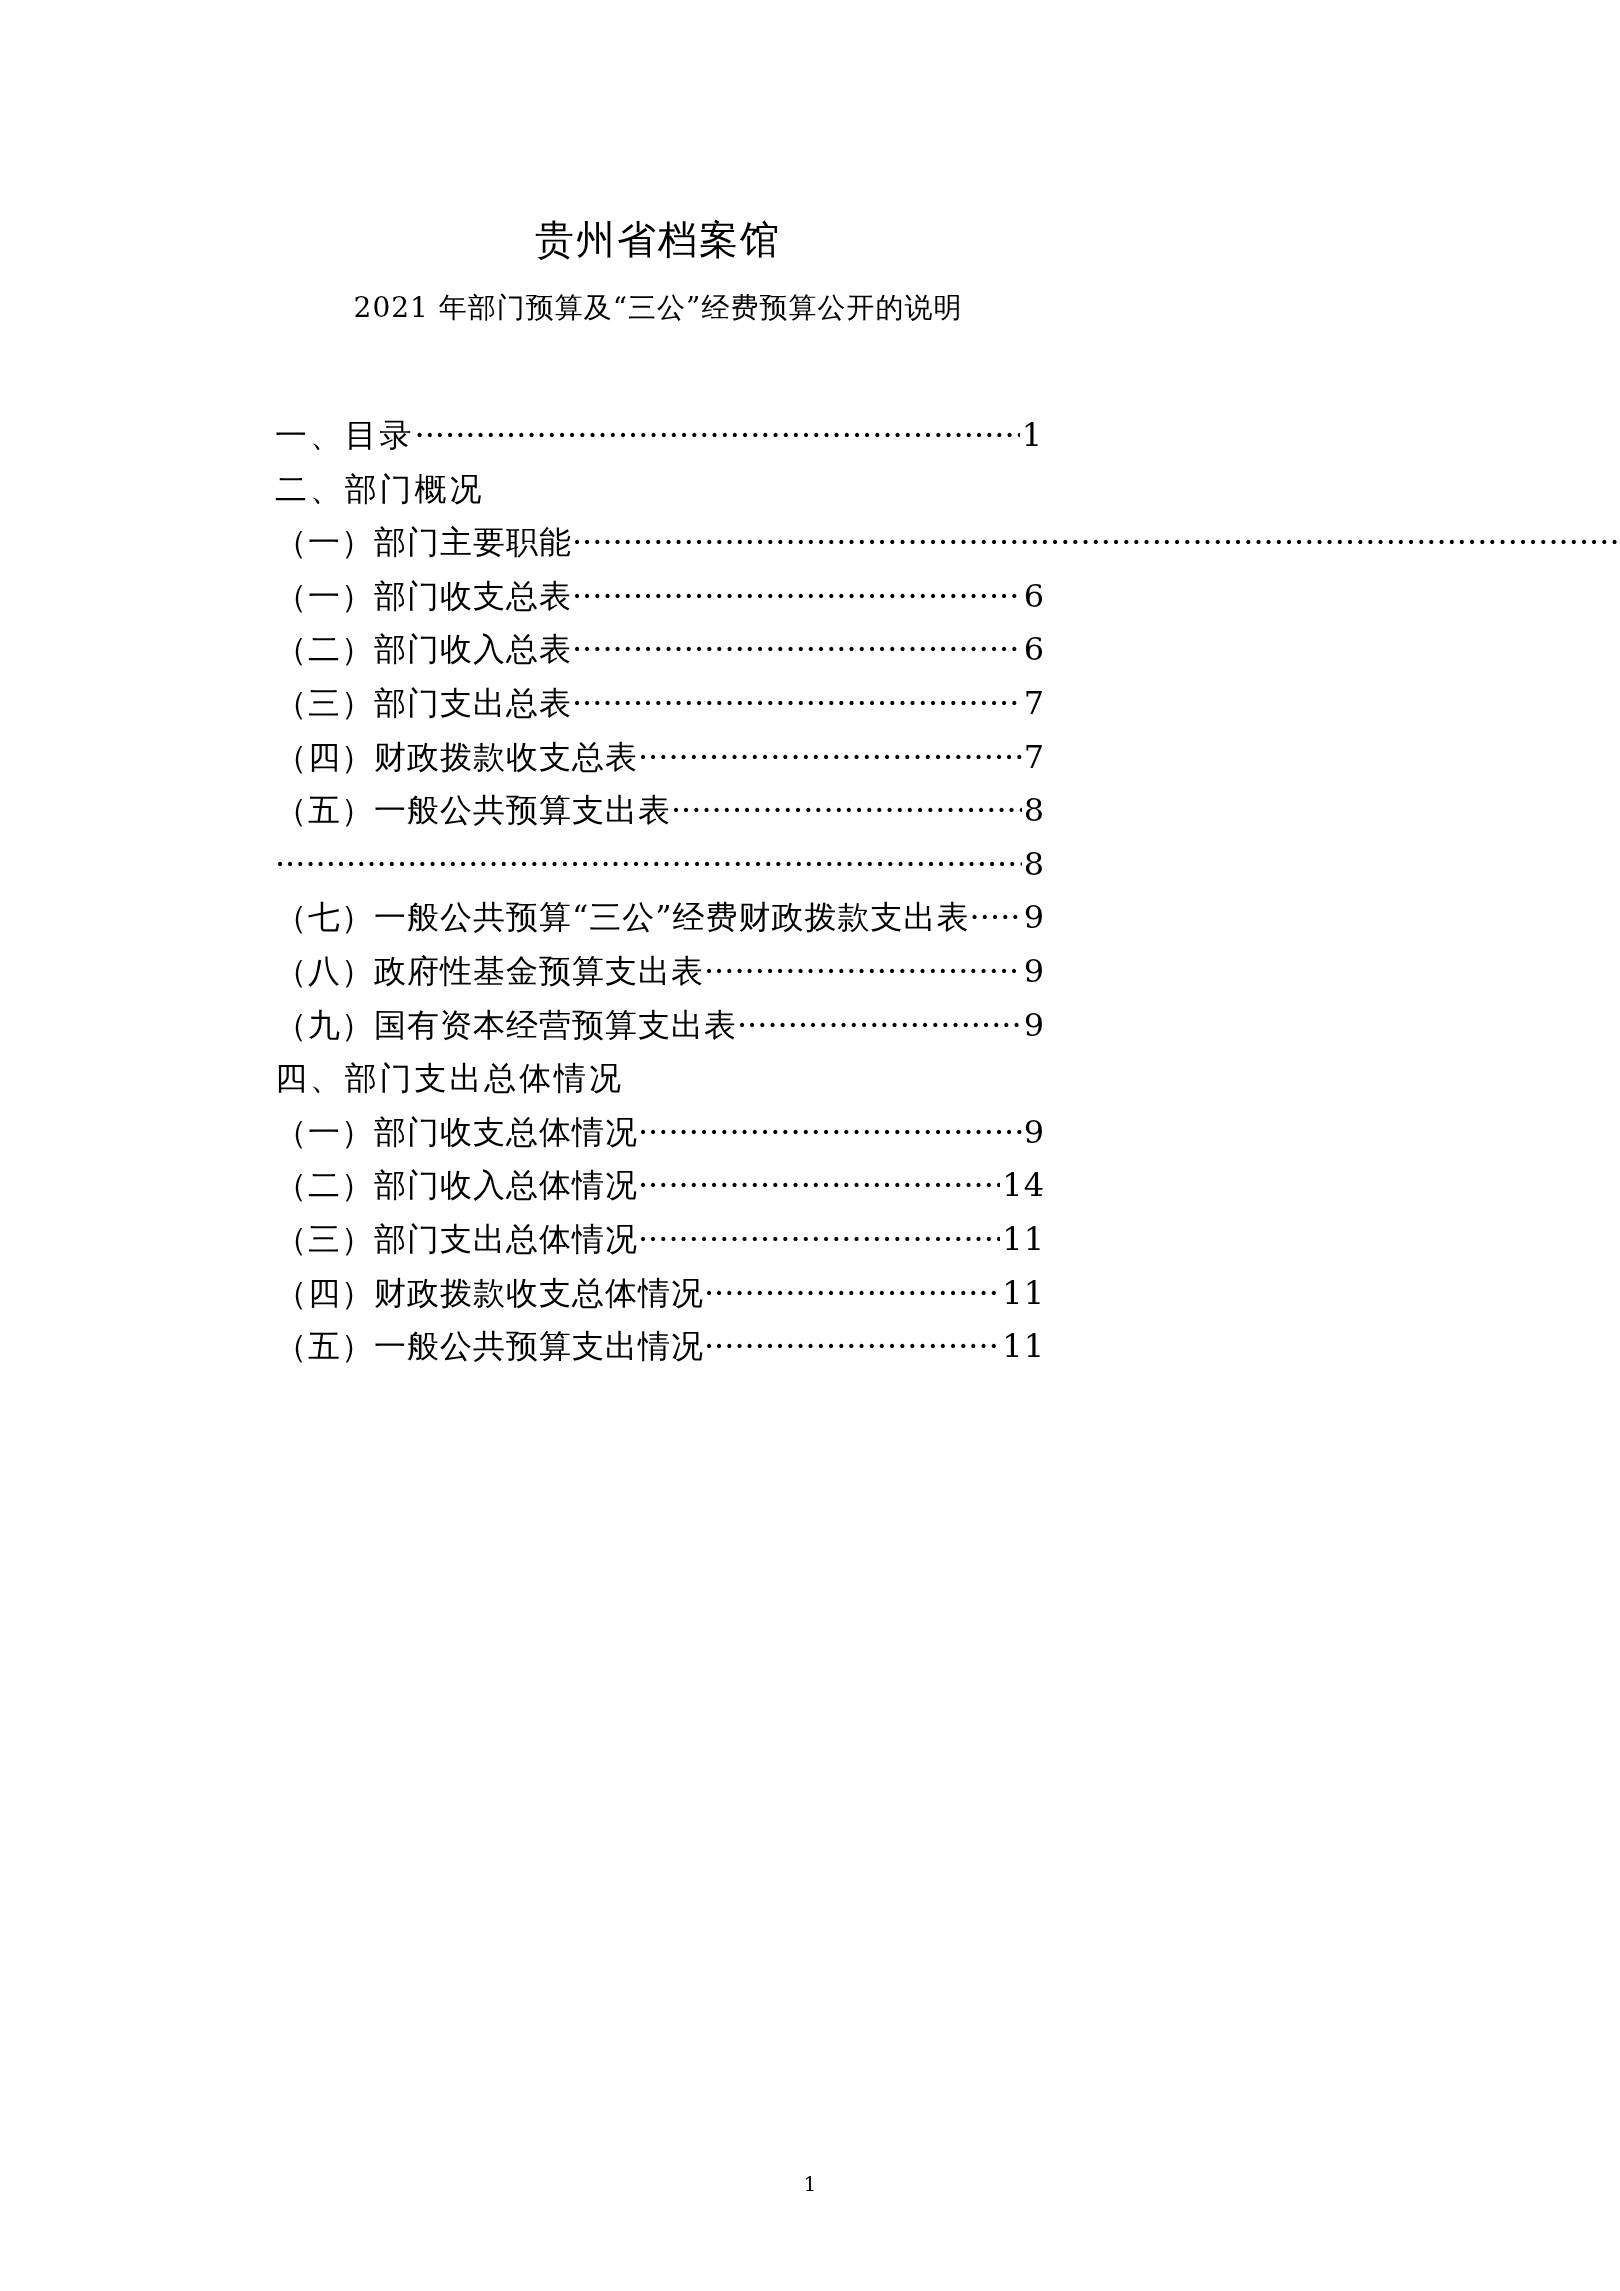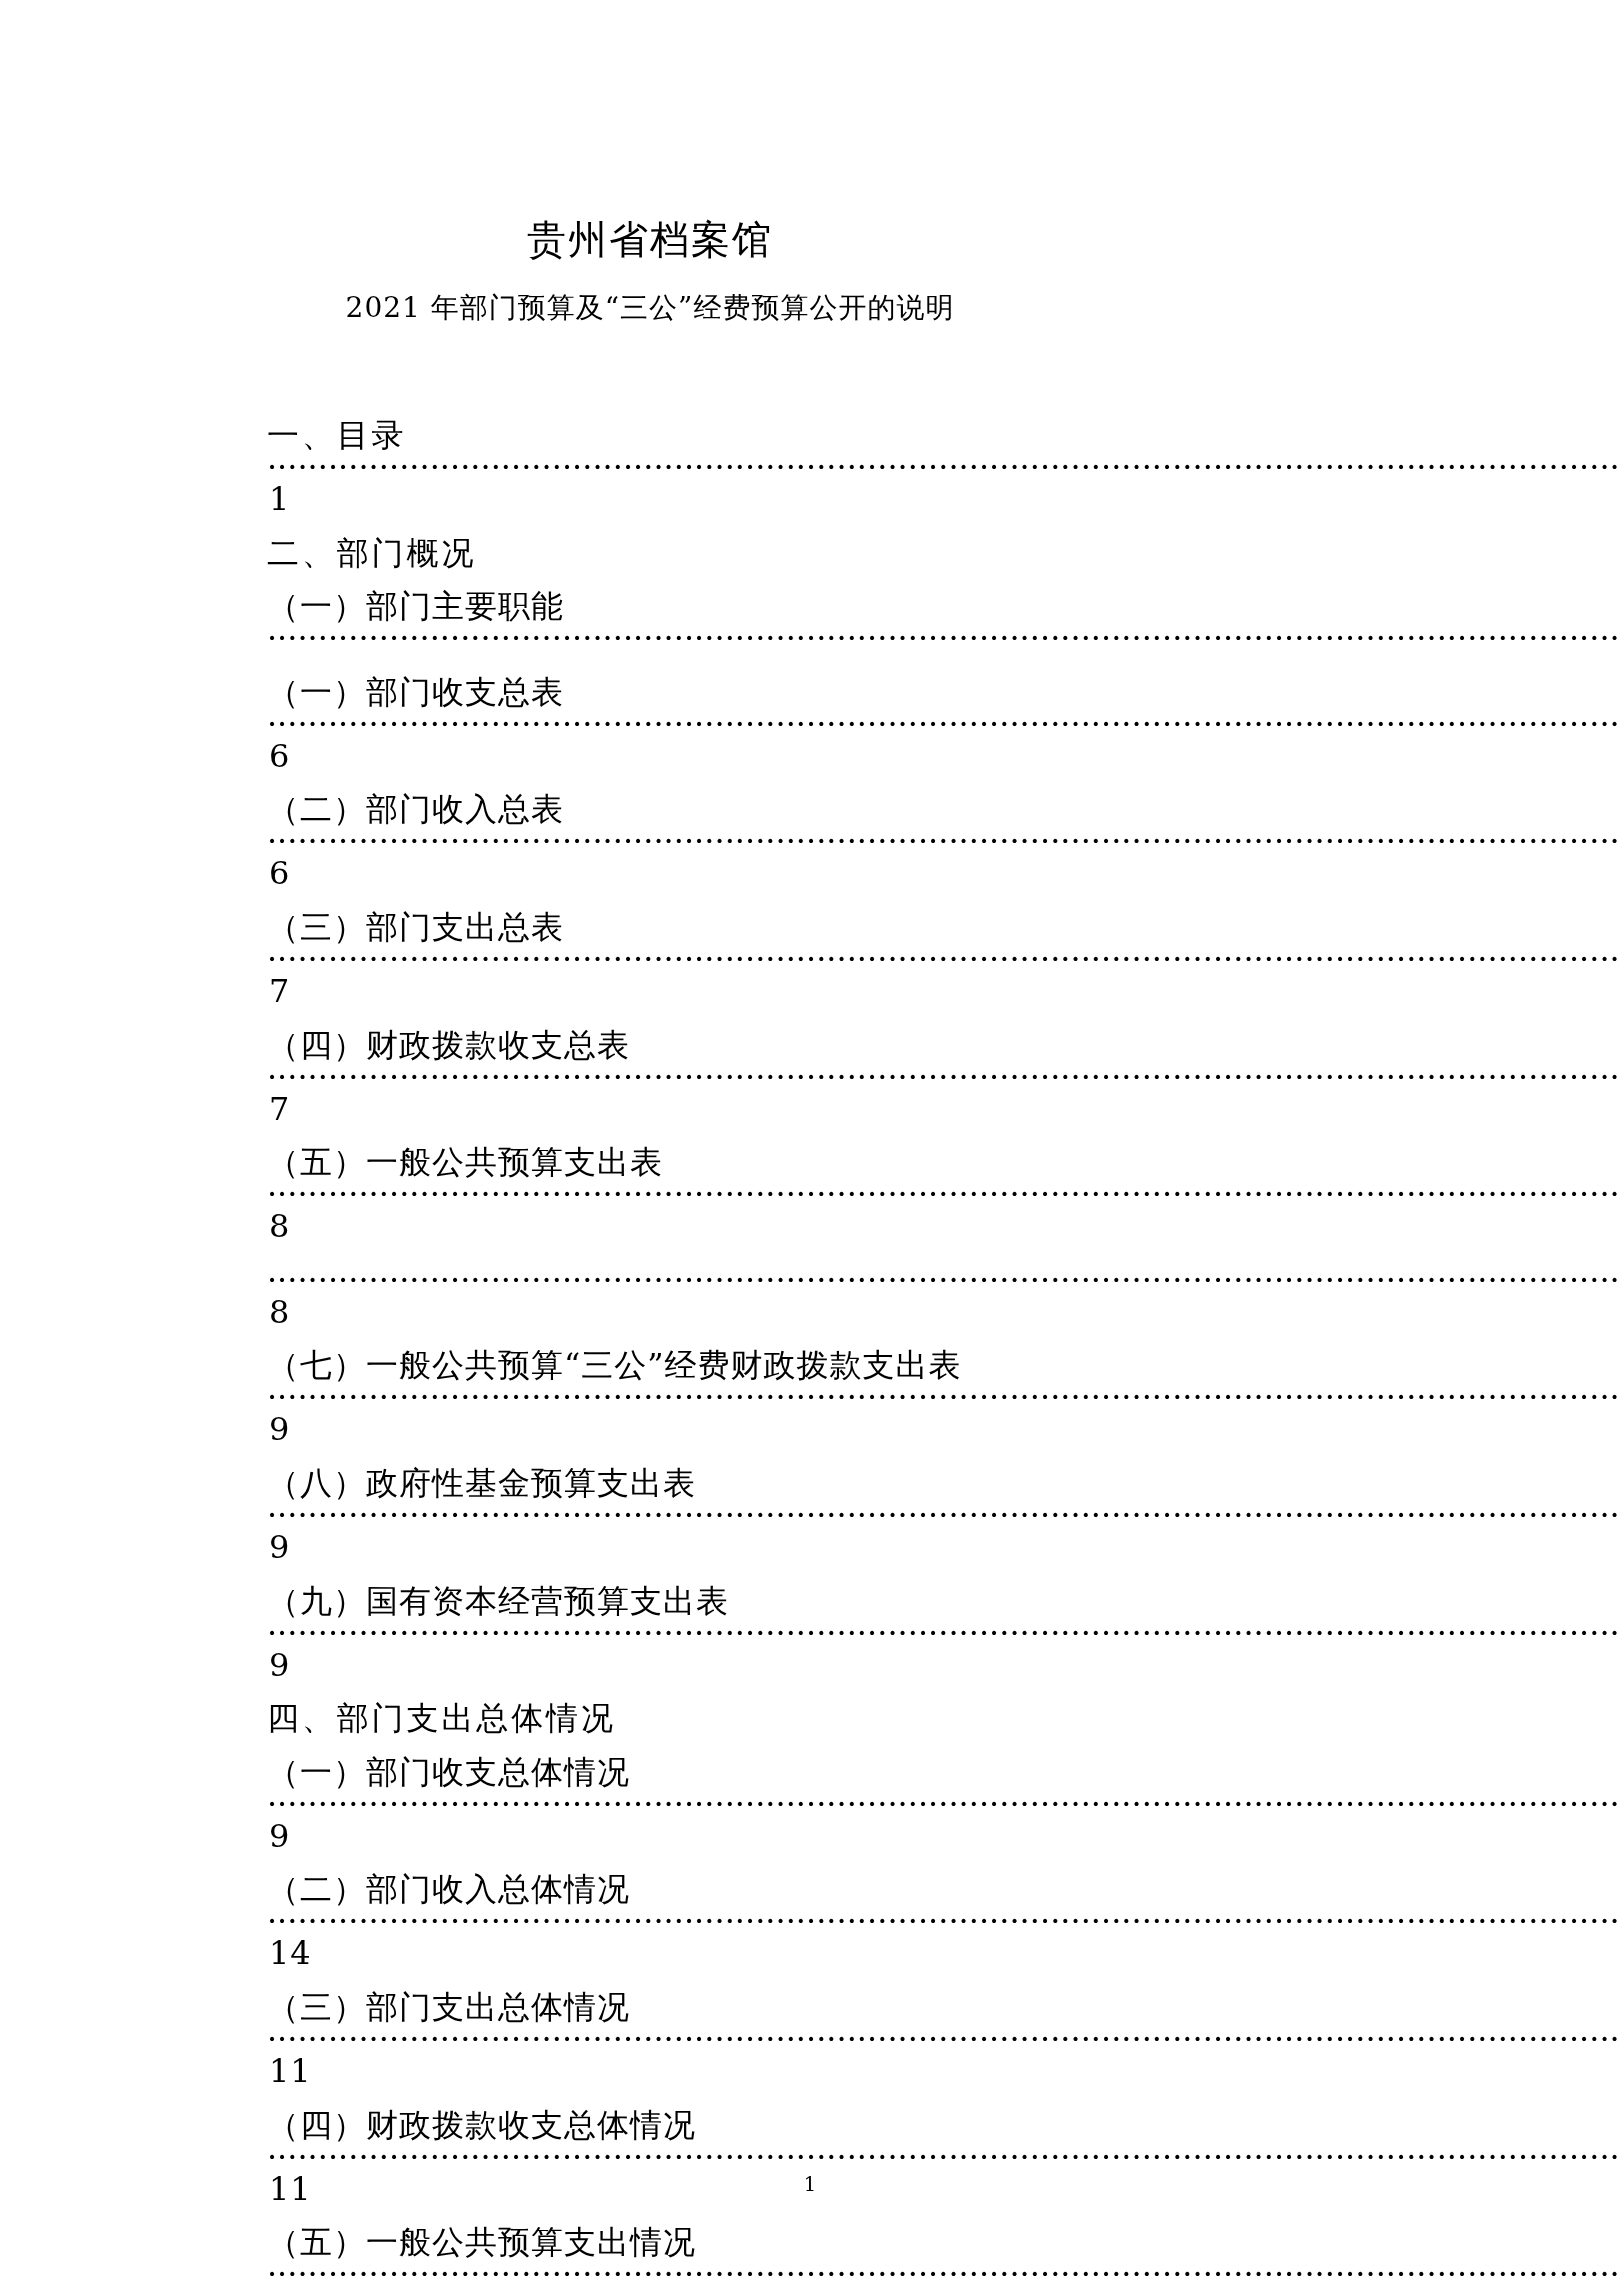--- a/index.html
+++ b/index.html
@@ -12,21 +12,21 @@
     width: 1620px;
     height: 2292px;
     background: #ffffff;
     font-family: "DejaVu Serif", "Liberation Serif", serif;
     color: #000000;
     box-sizing: border-box;
     overflow: hidden;
   }
   .content {
     position: absolute;
-    left: 8px;
+    left: 16px;
     top: 0;
     width: 1284px;
     height: 2292px;
     padding: 211px 255px 0 255px;
     box-sizing: border-box;
   }
   .doc-title {
     text-align: center;
     font-size: 39px;
     line-height: 1.5;
@@ -44,21 +44,20 @@
   .toc {
     margin-top: 90px;
   }
   .toc-entry {
     display: flex;
     align-items: baseline;
     font-size: 32px;
     line-height: 1.0;
     margin-bottom: 21.6px;
     white-space: nowrap;
-    flex-direction: column;
   }
   .toc-entry.level1 {
     padding-left: 3.9px;
     letter-spacing: 2.9px;
   }
   .toc-entry.level2 {
     padding-left: 3.9px;
     letter-spacing: 1px;
   }
   .toc-label {

